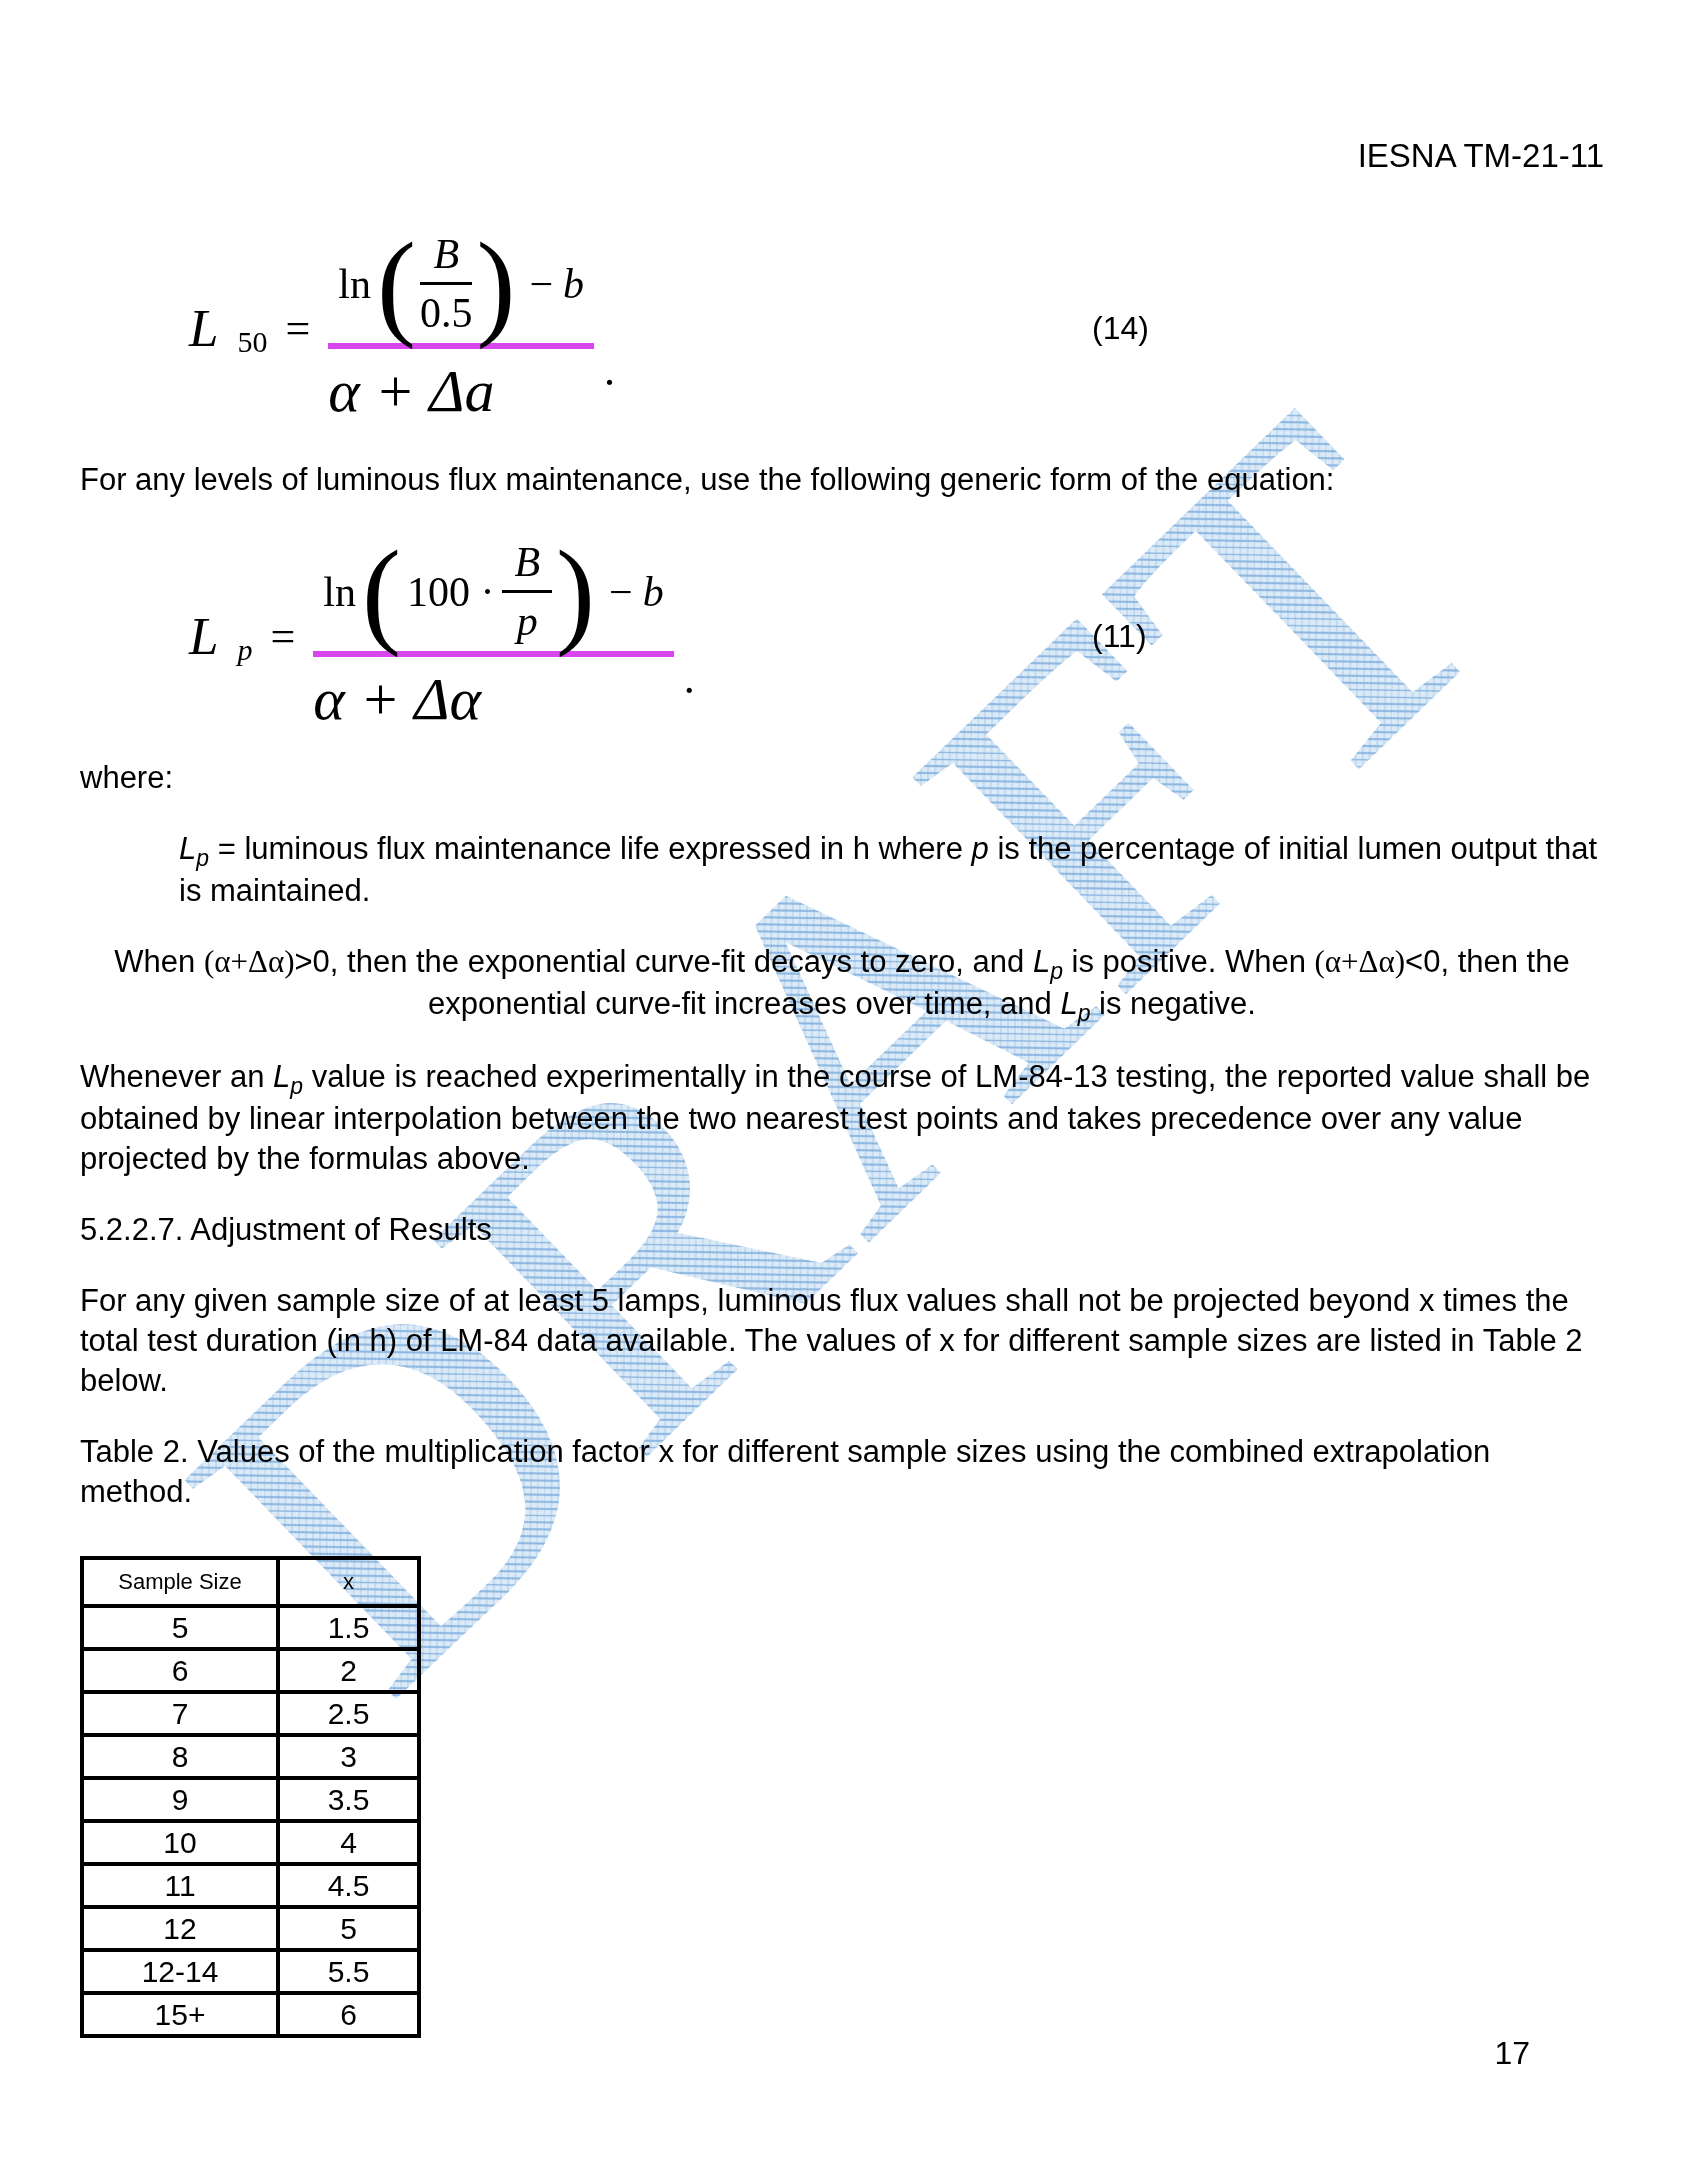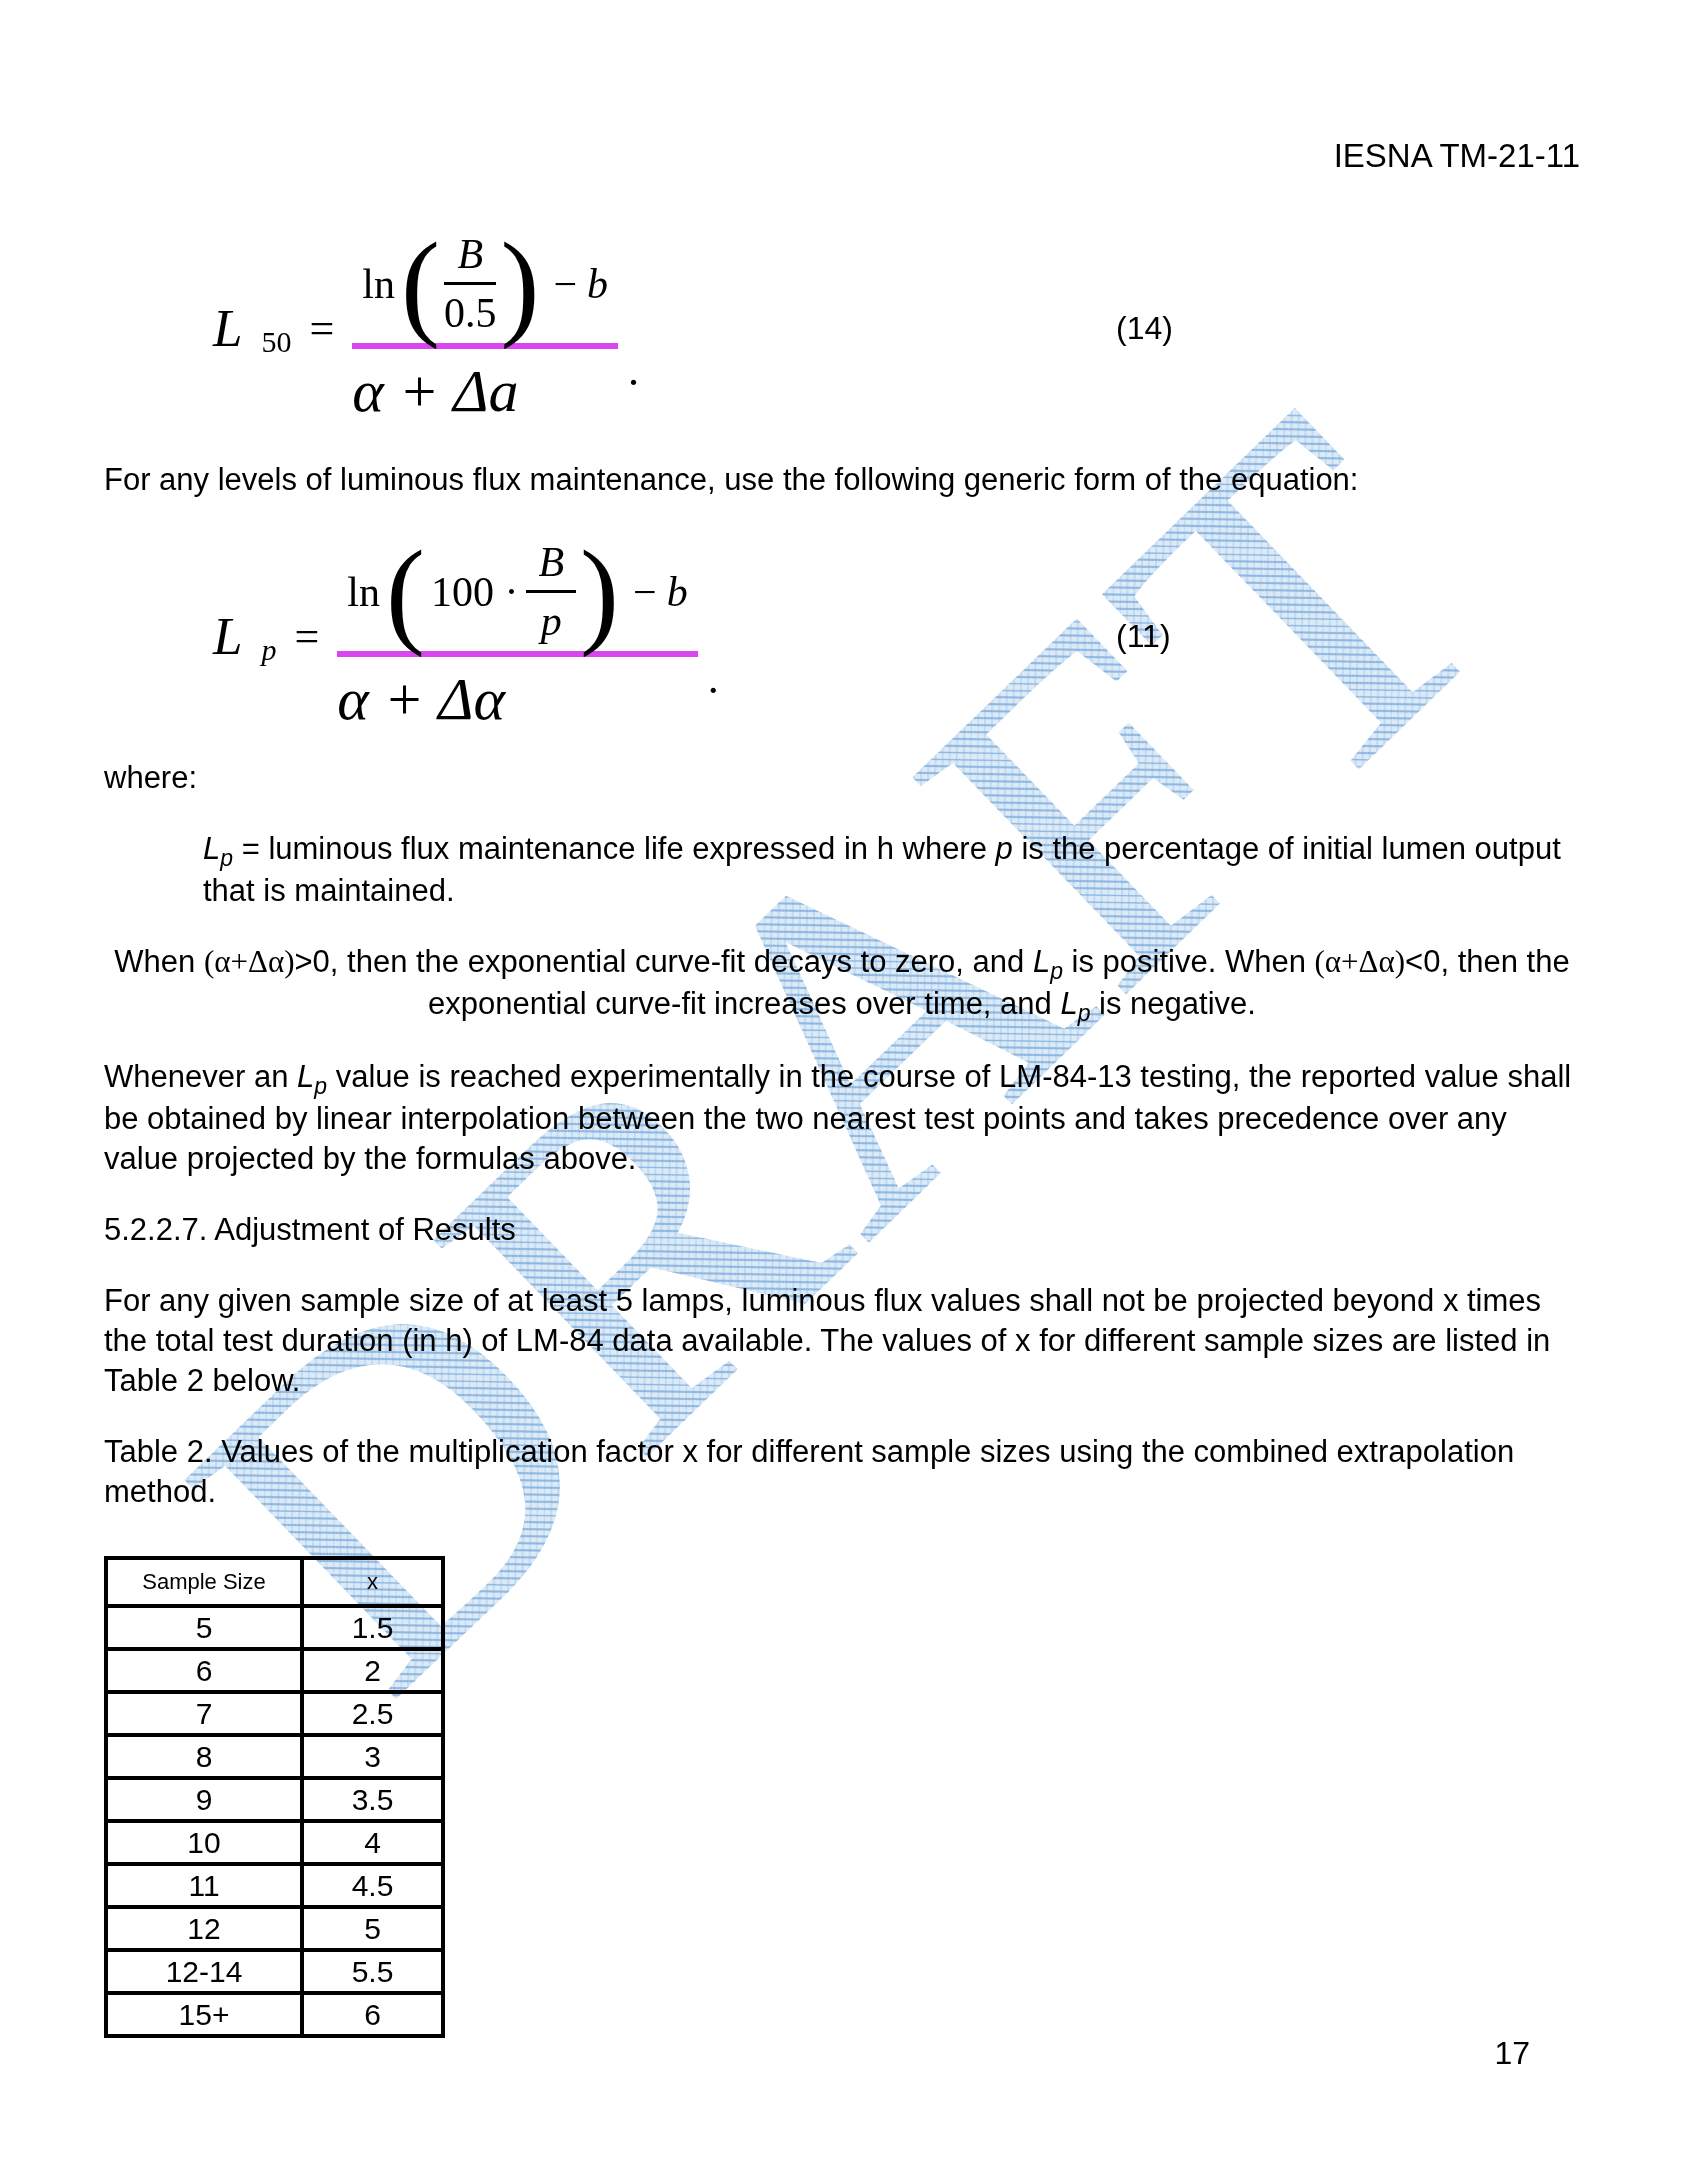--- a/index.html
+++ b/index.html
@@ -28,21 +28,21 @@
     .watermark{
       background-image:
         repeating-linear-gradient(45deg,  rgba(134,178,222,0.9) 0 2px, rgba(207,227,244,0.55) 2px 7px),
         repeating-linear-gradient(-45deg, rgba(134,178,222,0.6) 0 2px, rgba(207,227,244,0.4) 2px 7px);
       -webkit-background-clip:text;
       background-clip:text;
       color:transparent;
     }
   }
   
-  .content{position:relative;z-index:1;padding:0 104px;}
+  .content{position:relative;z-index:1;padding:0 80px;}
   .header-line{margin-top:137px;text-align:right;font-size:33px;}
   .para{font-size:31px;line-height:40px;}
   .it{font-style:italic;}
   .bsub{font-size:23px;font-style:italic;position:relative;top:7px;}
   .greek{font-family:"Liberation Serif",serif;}
   .p-generic{margin-top:34px;}
   .p-where{margin-top:24px;}
   .p-lpdef{margin-top:24px;margin-left:99px;}
   .p-when{margin-top:24px;text-align:center;}
   .p-whenever{margin-top:30px;}

